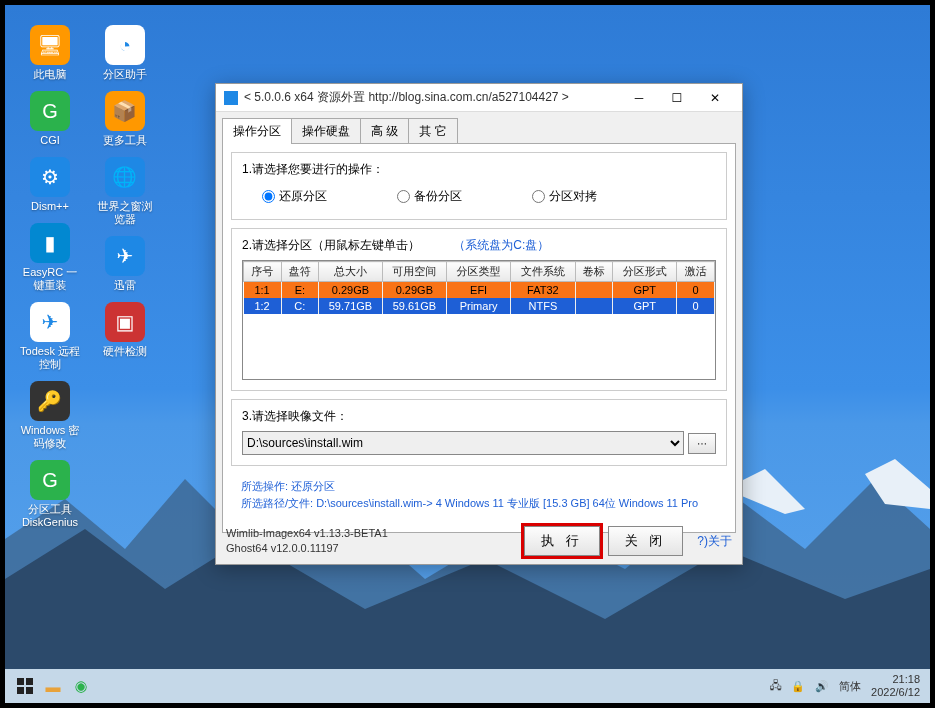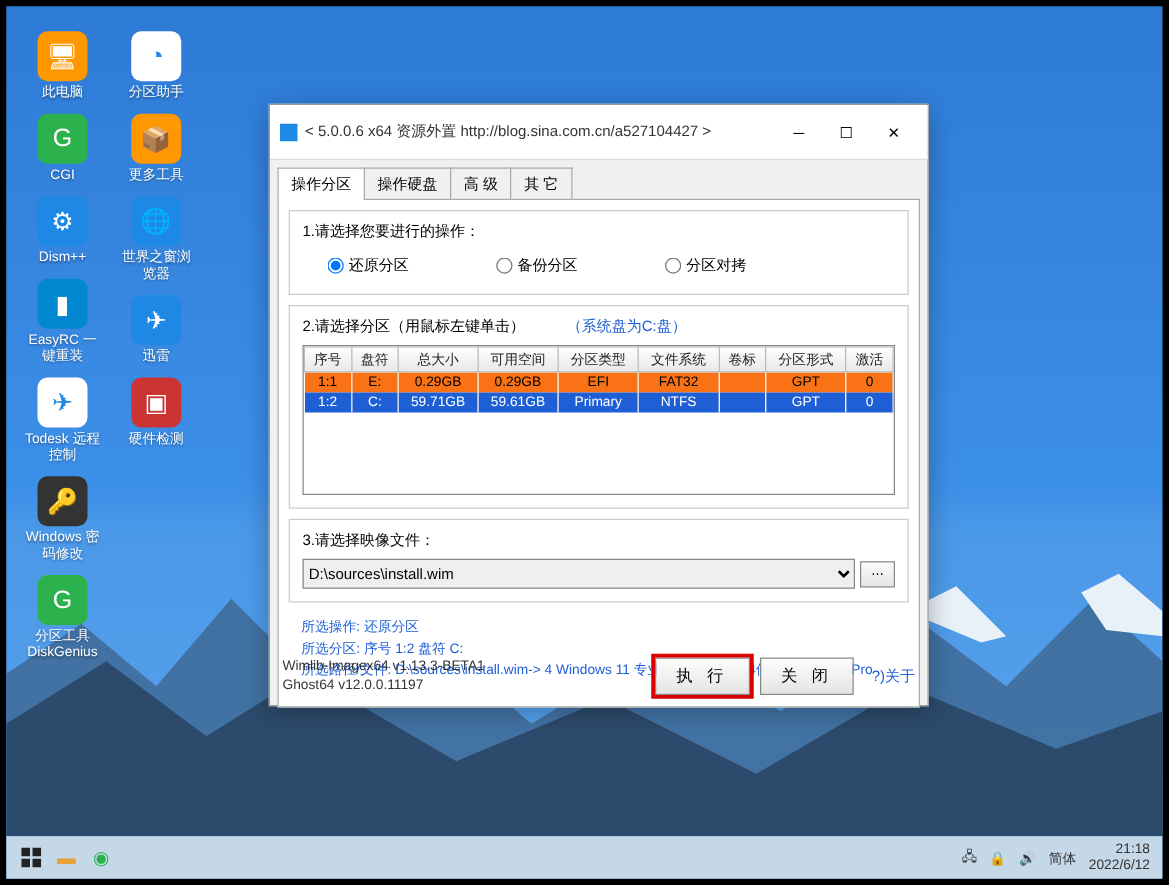--- a/index.html
+++ b/index.html
@@ -10,21 +10,21 @@
 .mountains svg { width:100%; height:100%; }
 
 .icons { position:absolute; top:20px; left:15px; display:flex; gap:15px; }
 .icon-col { display:flex; flex-direction:column; gap:10px; }
 .dicon { width:60px; display:flex; flex-direction:column; align-items:center; cursor:pointer; }
 .dicon .g { width:40px; height:40px; border-radius:8px; display:flex; align-items:center; justify-content:center; font-size:20px; color:#fff; }
 .dicon .lbl { font-size:11px; color:#fff; text-align:center; line-height:13px; margin-top:3px; text-shadow:0 1px 2px rgba(0,0,0,.4); }
 .ic-orange{background:#FF9800}.ic-green{background:#2BB24C}.ic-blue{background:#1E88E5}.ic-red{background:#CC3333}.ic-dark{background:#333}.ic-teal{background:#0288D1}.ic-white{background:#fff;color:#1E88E5!important}
 
 .win { position:absolute; top:78px; left:210px; width:528px; height:482px; background:#F0F0F0; border:1px solid #999; box-shadow:0 4px 20px rgba(0,0,0,.3); }
-.titlebar { height:44px; background:#fff; display:flex; align-items:center; padding:0 8px; border-bottom:1px solid #ddd; font-size:12px; }
+.titlebar { height:28px; background:#fff; display:flex; align-items:center; padding:0 8px; border-bottom:1px solid #ddd; font-size:12px; }
 .titlebar .ico { width:14px; height:14px; background:#1E88E5; margin-right:6px; }
 .titlebar .ttl { flex:1; color:#333; }
 .winbtns { display:flex; }
 .wbtn { width:38px; height:24px; display:flex; align-items:center; justify-content:center; font-size:12px; cursor:pointer; }
 
 .tabs { display:flex; padding:6px 6px 0; }
 .tab { padding:4px 10px; font-size:12px; border:1px solid #aaa; border-bottom:none; background:#F0F0F0; margin-right:-1px; cursor:pointer; }
 .tab.act { background:#fff; position:relative; z-index:2; }
 .panel { margin:0 6px 6px; background:#fff; border:1px solid #aaa; padding:8px; font-size:12px; position:relative; top:-1px; }
 
@@ -212,21 +212,20 @@
         <div class="hd">3.请选择映像文件：</div>
         <div class="filerow">
           <select><option id="pathopt">D:\sources\install.wim</option></select>
           <button class="bbtn">⋯</button>
         </div>
       </div>
 
       <div class="sect status" style="border:none;padding:4px 2px;">
         <div id="statuslines">
             <div class="ln">所选操作: 还原分区</div>
-            <div class="ln">所选分区:  序号 1:2          盘符 C:</div>
             <div class="ln">所选路径/文件: D:\sources\install.wim-&gt; 4 Windows 11 专业版 [15.3 GB] 64位 Windows 11 Pro</div>
           </div>
       </div>
 
     </div>
 
     <div class="footer">
       <div class="ver">
         <div>Wimlib-Imagex64 v1.13.3-BETA1</div>
         <div>Ghost64 v12.0.0.11197</div>

